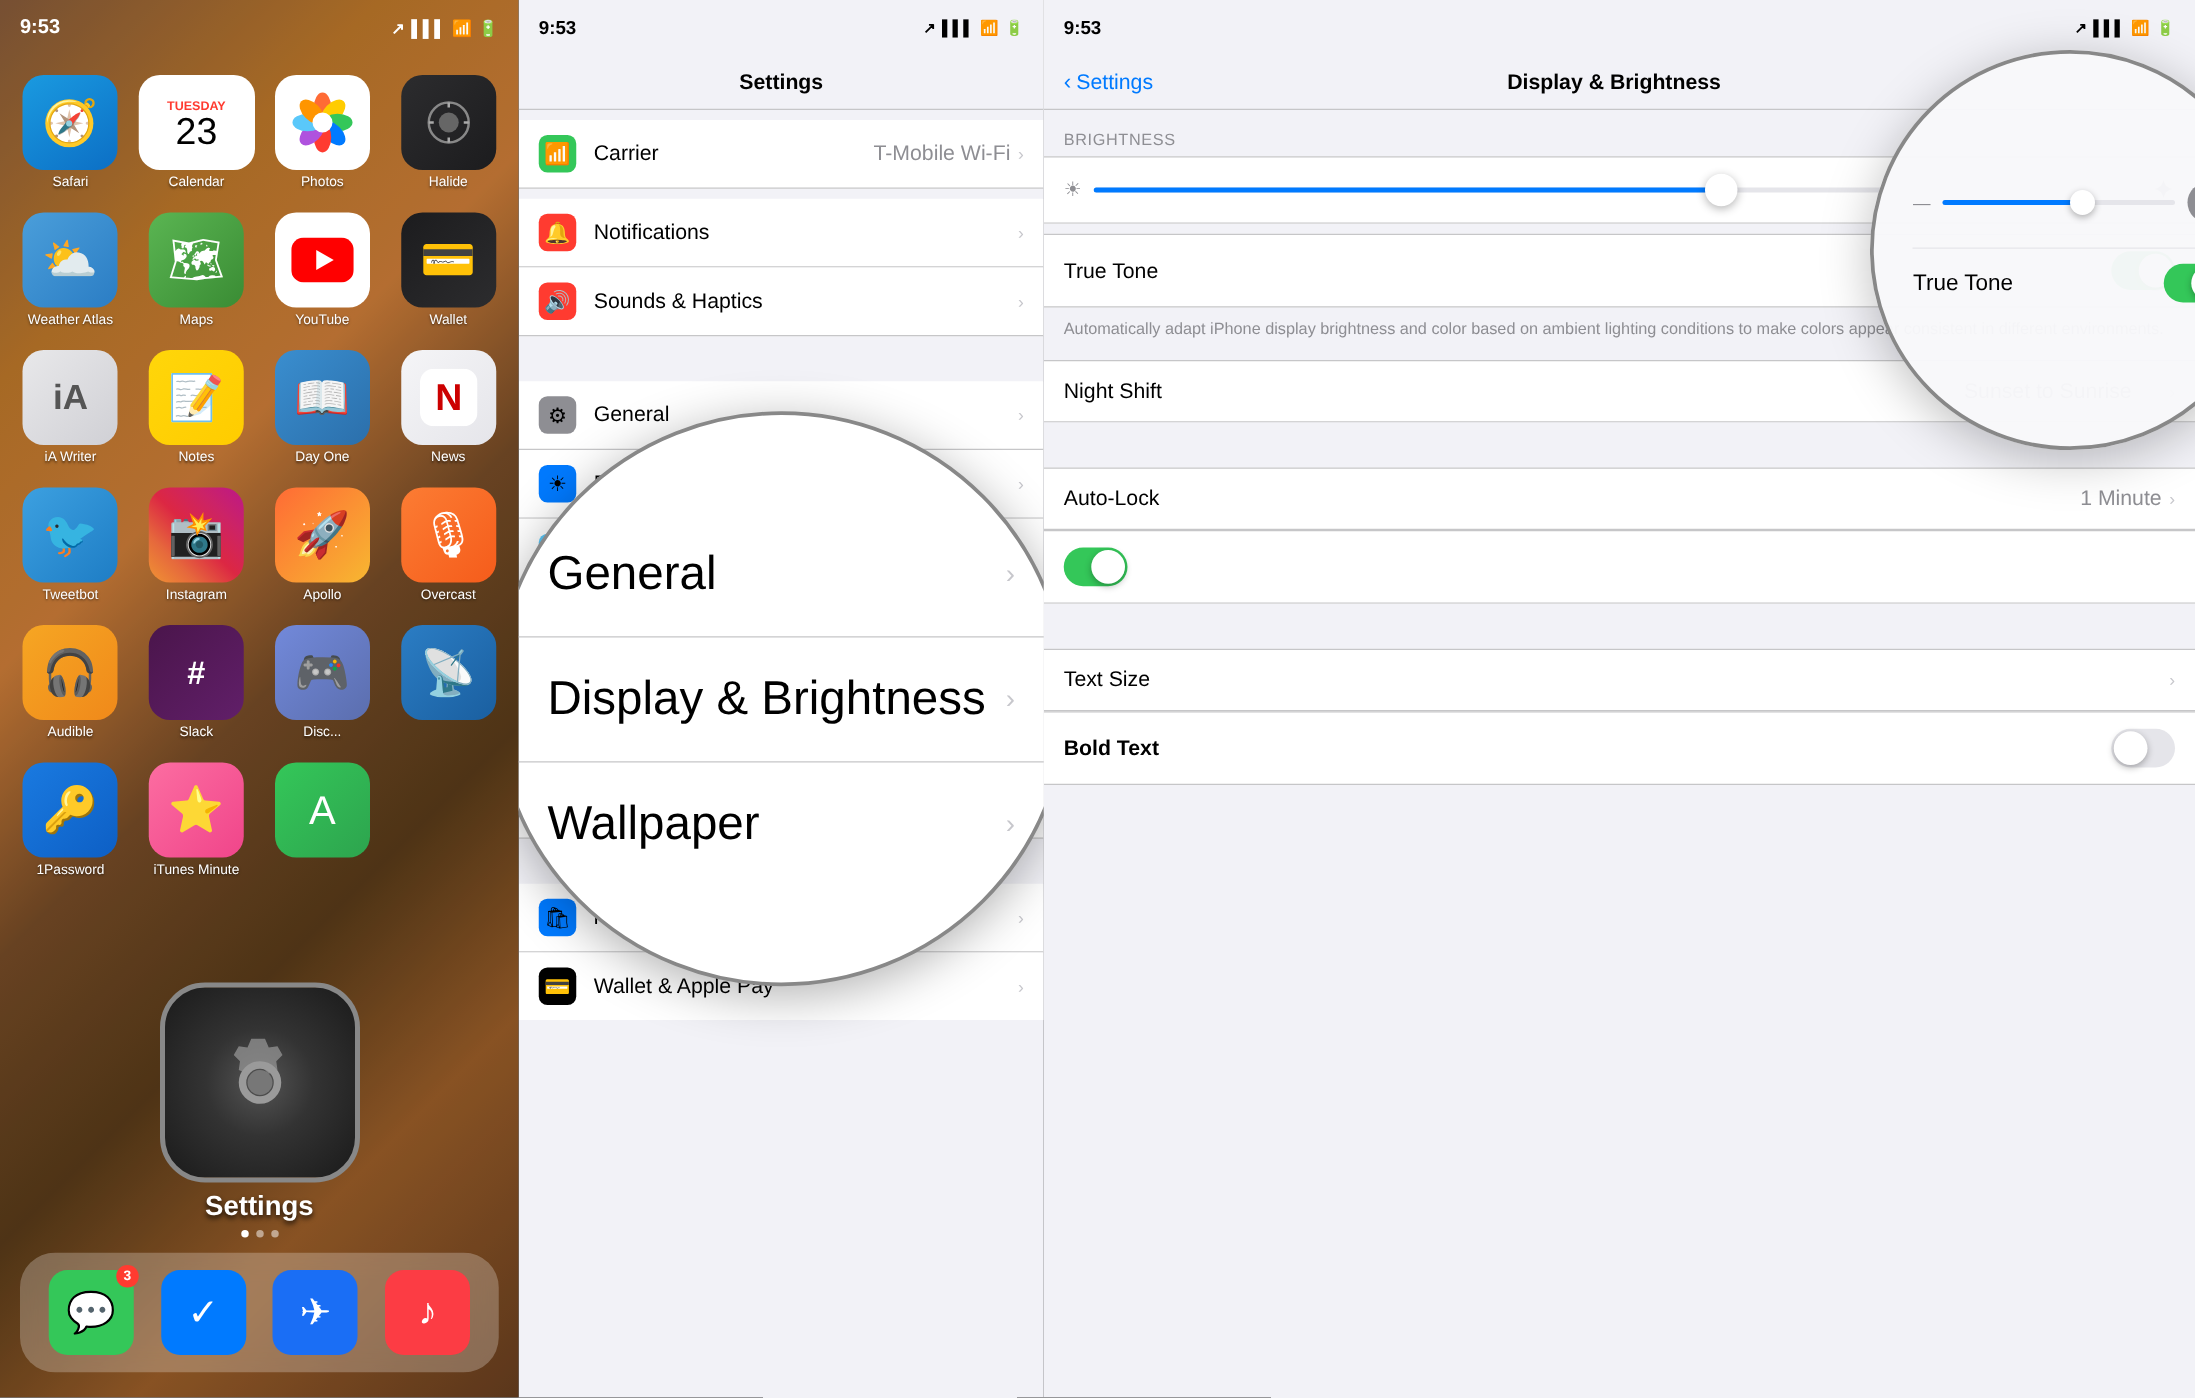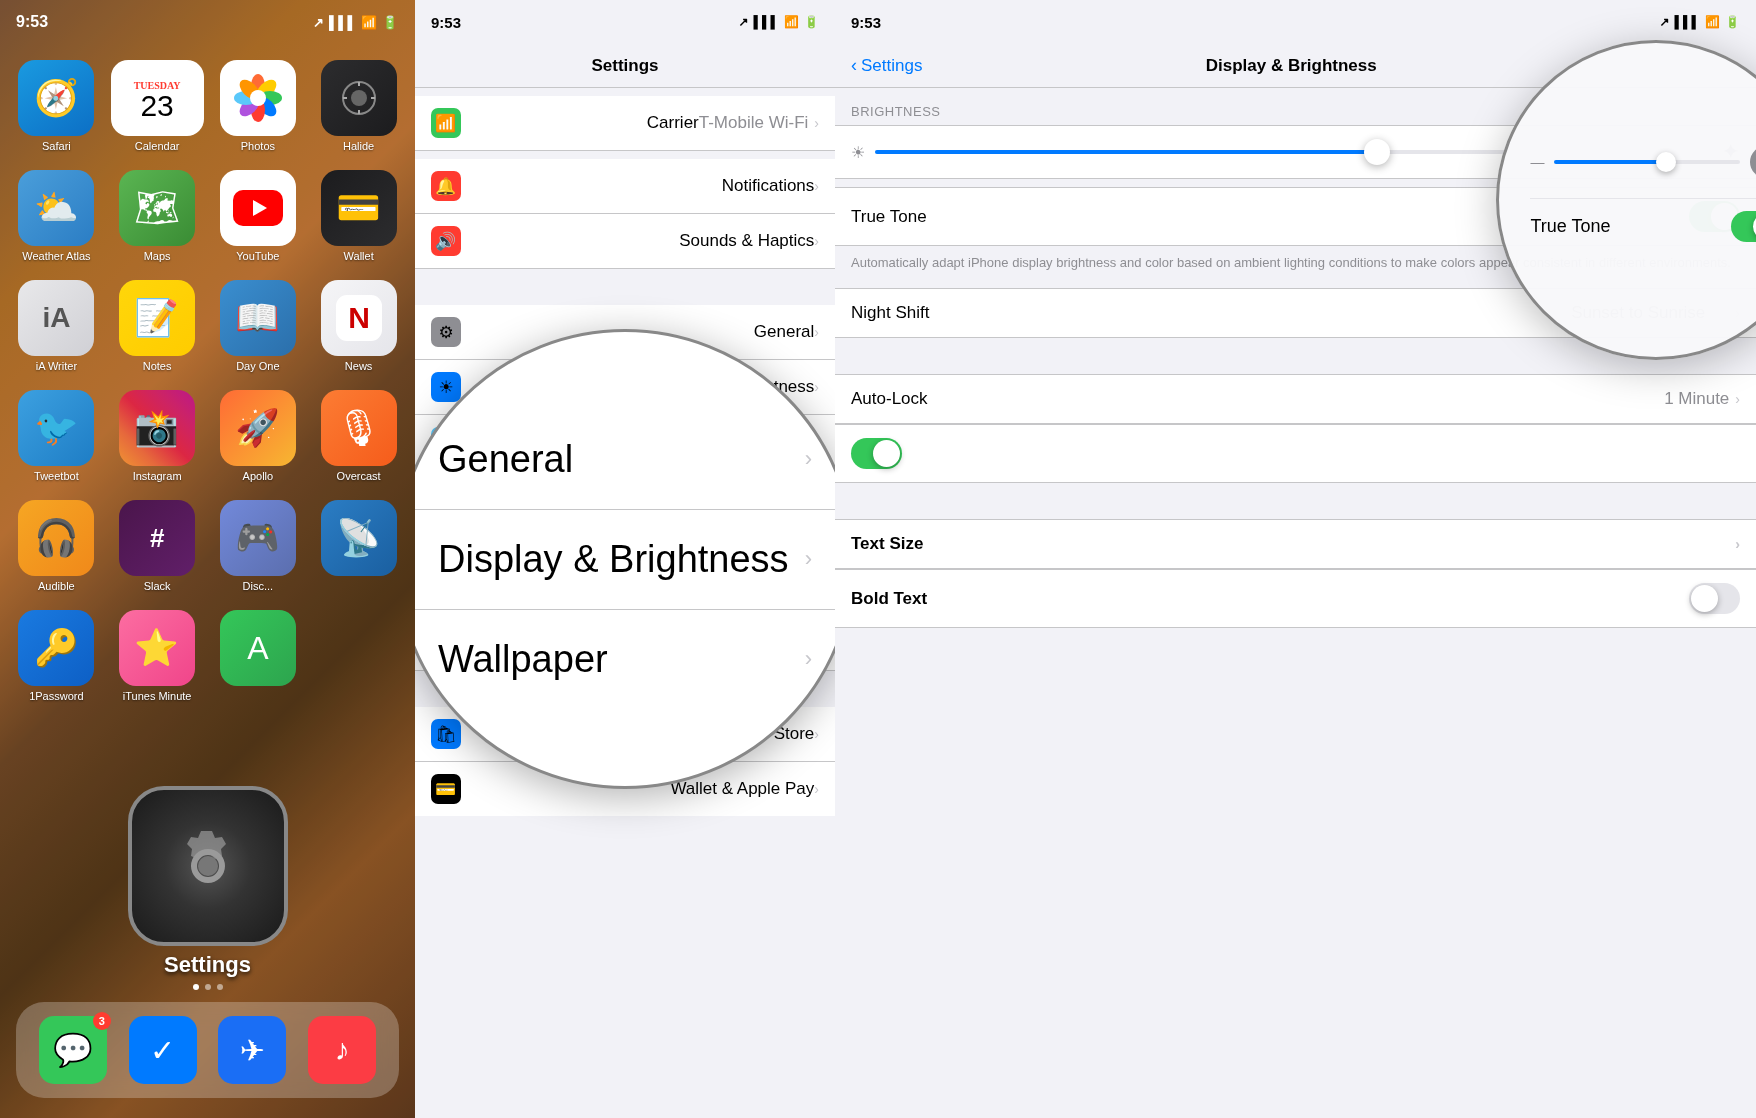--- a/index.html
+++ b/index.html
@@ -234,21 +234,21 @@
     .settings-row-icon {
       width: 30px; height: 30px;
       border-radius: 7px;
       margin-right: 14px;
       display: flex;
       align-items: center;
       justify-content: center;
       font-size: 17px;
       flex-shrink: 0;
     }
-    .settings-row-text { flex: 1; font-size: 17px; color: #000; text-align: right; }
+    .settings-row-text { flex: 1; font-size: 17px; color: #000; }
     .settings-row-value { font-size: 17px; color: #8e8e93; margin-right: 6px; }
     .settings-row-chevron { color: #c7c7cc; font-size: 14px; }
 
     
     .circle-zoom {
       position: absolute;
       top: 50%;
       left: 50%;
       transform: translate(-50%, -50%);
       width: 460px;
@@ -420,21 +420,21 @@
 
     
     ::-webkit-scrollbar { display: none; }
 
     
     .calendar-icon-inner {
       display: flex; flex-direction: column; align-items: center;
       justify-content: center; width: 100%; height: 100%;
       background: white; border-radius: 17px;
     }
-    .cal-month { font-size: 10px; color: #ff3b30; font-weight: 600; text-transform: uppercase; margin-top: 4px; font-family: Liberation Serif, serif; }
+    .cal-month { font-size: 10px; color: #ff3b30; font-weight: 600; text-transform: uppercase; margin-top: 4px; }
     .cal-day { font-size: 30px; font-weight: 300; color: #000; line-height: 1; }
   </style>
 </head>
 <body>
 
 <div class="phone-panel">
   <div class="phone-bg"></div>
   <div class="phone-overlay"></div>
 
   <div class="phone-status-bar">
@@ -781,21 +781,21 @@
     </div>
 
     <div class="display-row" style="border-top:0.5px solid #c6c6c8;">
       <div class="toggle on">
         <div class="toggle-knob"></div>
       </div>
     </div>
 
     <div style="height:36px;background:#f2f2f7;"></div>
 
-    <div class="display-row" style="border-top:0.5px solid #c6c6c8;font-weight:bold;">
+    <div class="display-row" style="border-top:0.5px solid #c6c6c8;">
       <span class="display-row-label">Text Size</span>
       <span class="display-row-chevron">›</span>
     </div>
 
     <div class="display-row" style="border-top:0.5px solid #c6c6c8;font-weight:bold;">
       <span class="display-row-label">Bold Text</span>
       <div class="toggle off">
         <div class="toggle-knob"></div>
       </div>
     </div>

